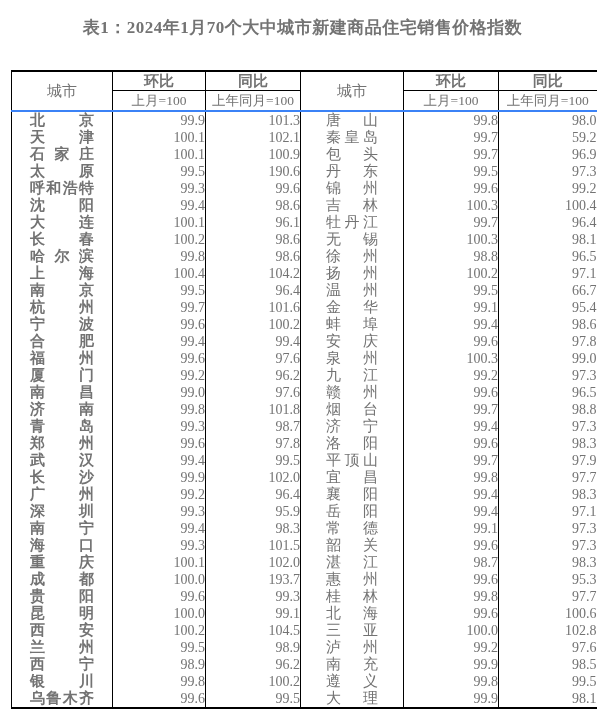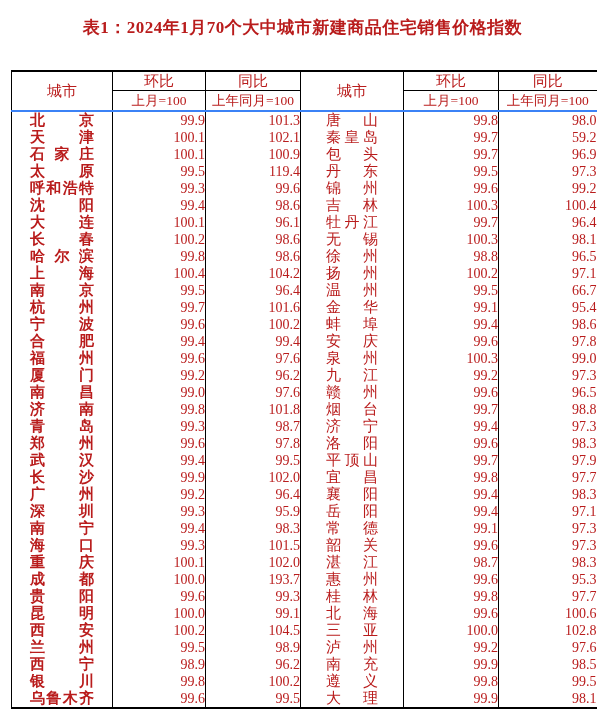--- a/index.html
+++ b/index.html
@@ -1,19 +1,19 @@
 <!DOCTYPE html>
 <html><head>
 <meta charset="utf-8">
 <style>
   html,body{margin:0;padding:0;background:#fff;}
   #page{
     position:relative;
     width:605px;height:717px;
-    background:#fff;color:#b91c1c;
+    background:#fff;color:#737373;
     font-family:"Liberation Serif","DejaVu Serif",serif;
     overflow:hidden;
   }
   .title{
     position:absolute;top:16px;left:0;right:0;
     text-align:center;
     font-size:17px;font-weight:bold;
     letter-spacing:0.5px;
     white-space:nowrap;
   }
@@ -27,21 +27,21 @@
   }
   table.price th, table.price td{
     margin:0;padding:0;
     font-weight:normal;
     overflow:hidden;white-space:nowrap;
   }
   .vline{border-left:1px solid #000;}
   thead{border-bottom:2px solid #3b82f6;}
   thead tr.r1 th{height:18px;line-height:18px;font-size:15px;text-align:center;}
   thead tr.r2 th{height:19px;line-height:18px;font-size:13.5px;text-align:center;}
-  thead th.hsep{border-bottom:1px solid #000;}
+  thead th.hsep{border-bottom:1px solid #000;font-weight:bold;}
   tbody tr{height:17px;}
   tbody td{line-height:17px;}
   td.num{text-align:right;padding-right:5px;font-size:14px;}
   td.city{text-align:center;font-size:15px;}
   td.city .cityname{
     display:block;margin:0 auto;
     text-align:justify;
     text-align-last:justify;
     -moz-text-align-last:justify;
   }
@@ -115,21 +115,21 @@
             <span class="cityname wR">包头</span>
           </td>
           <td class="num vline">99.7</td>
           <td class="num vline">96.9</td>
         </tr>
         <tr>
           <td class="city">
             <span class="cityname wL">太原</span>
           </td>
           <td class="num vline">99.5</td>
-          <td class="num vline">119.4</td>
+          <td class="num vline">190.6</td>
           <td class="city vline">
             <span class="cityname wR">丹东</span>
           </td>
           <td class="num vline">99.5</td>
           <td class="num vline">97.3</td>
         </tr>
         <tr>
           <td class="city">
             <span class="cityname wL">呼和浩特</span>
           </td>

